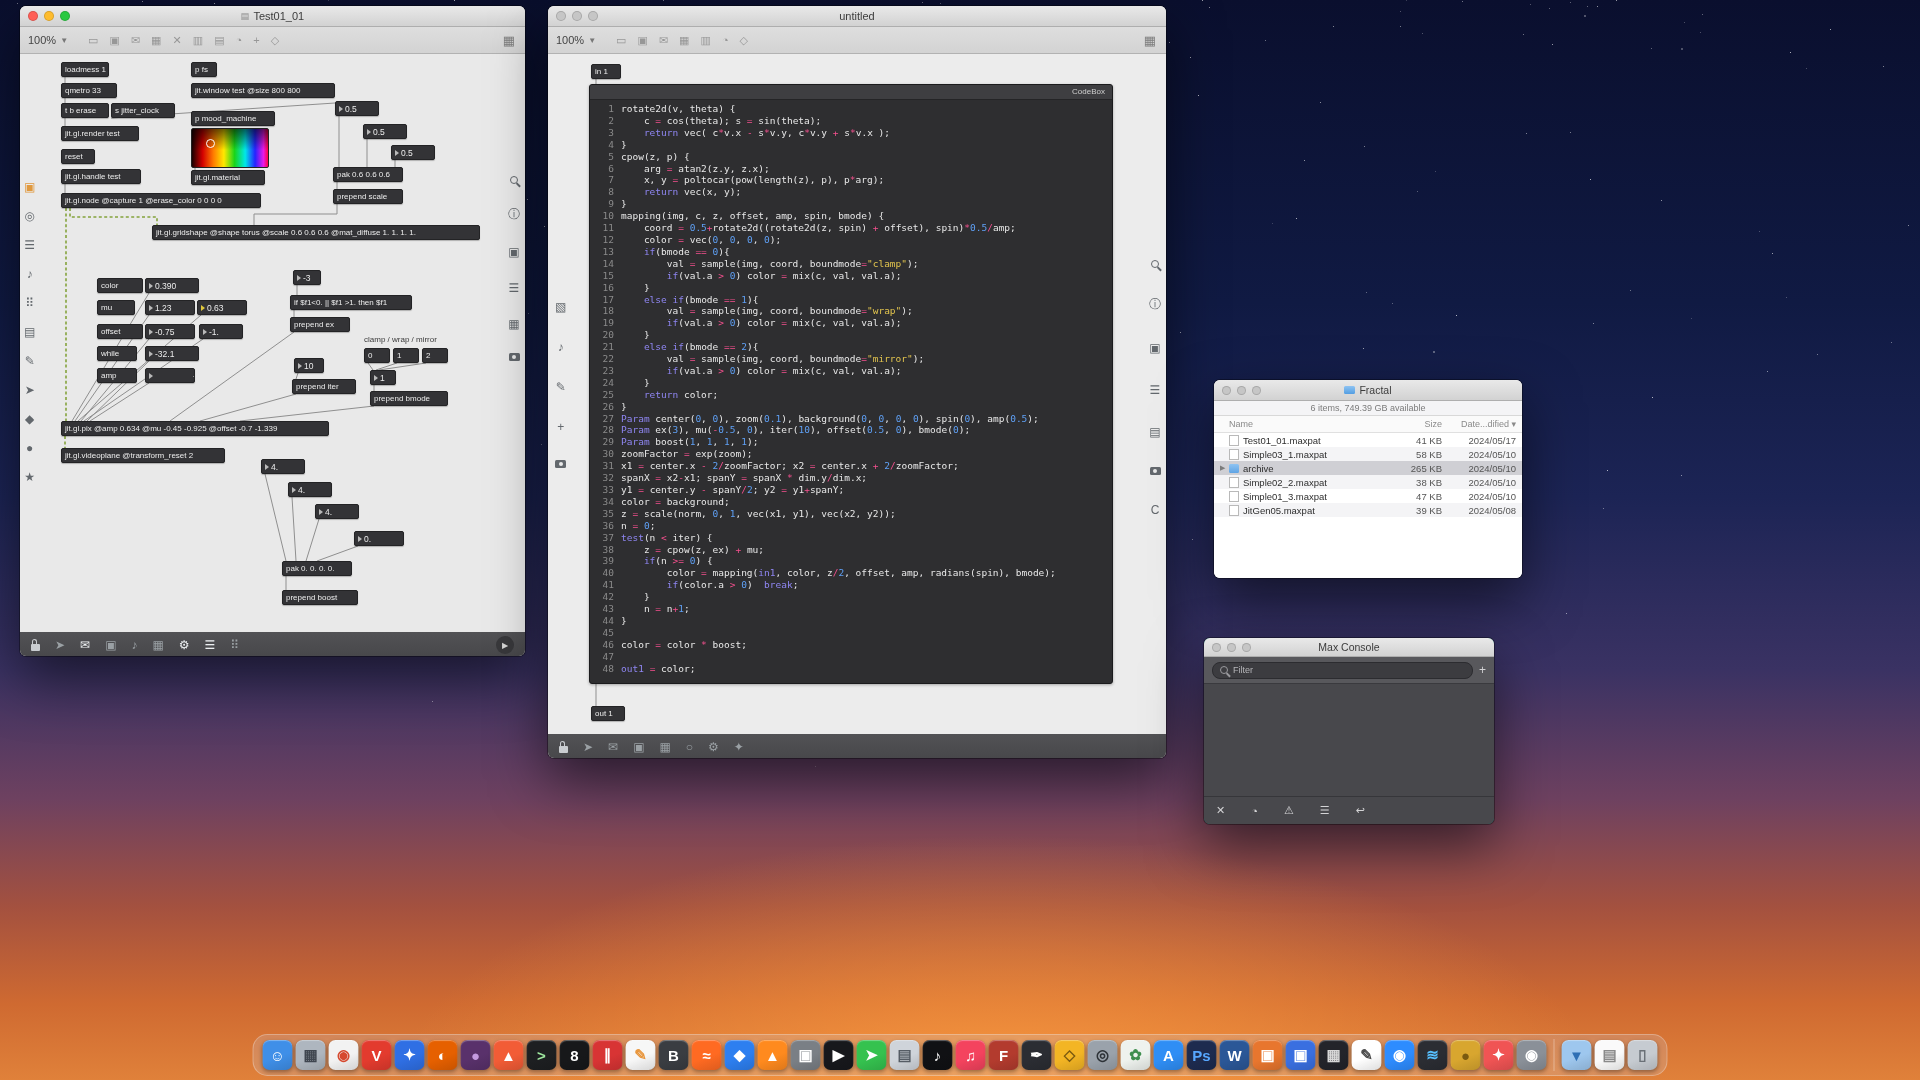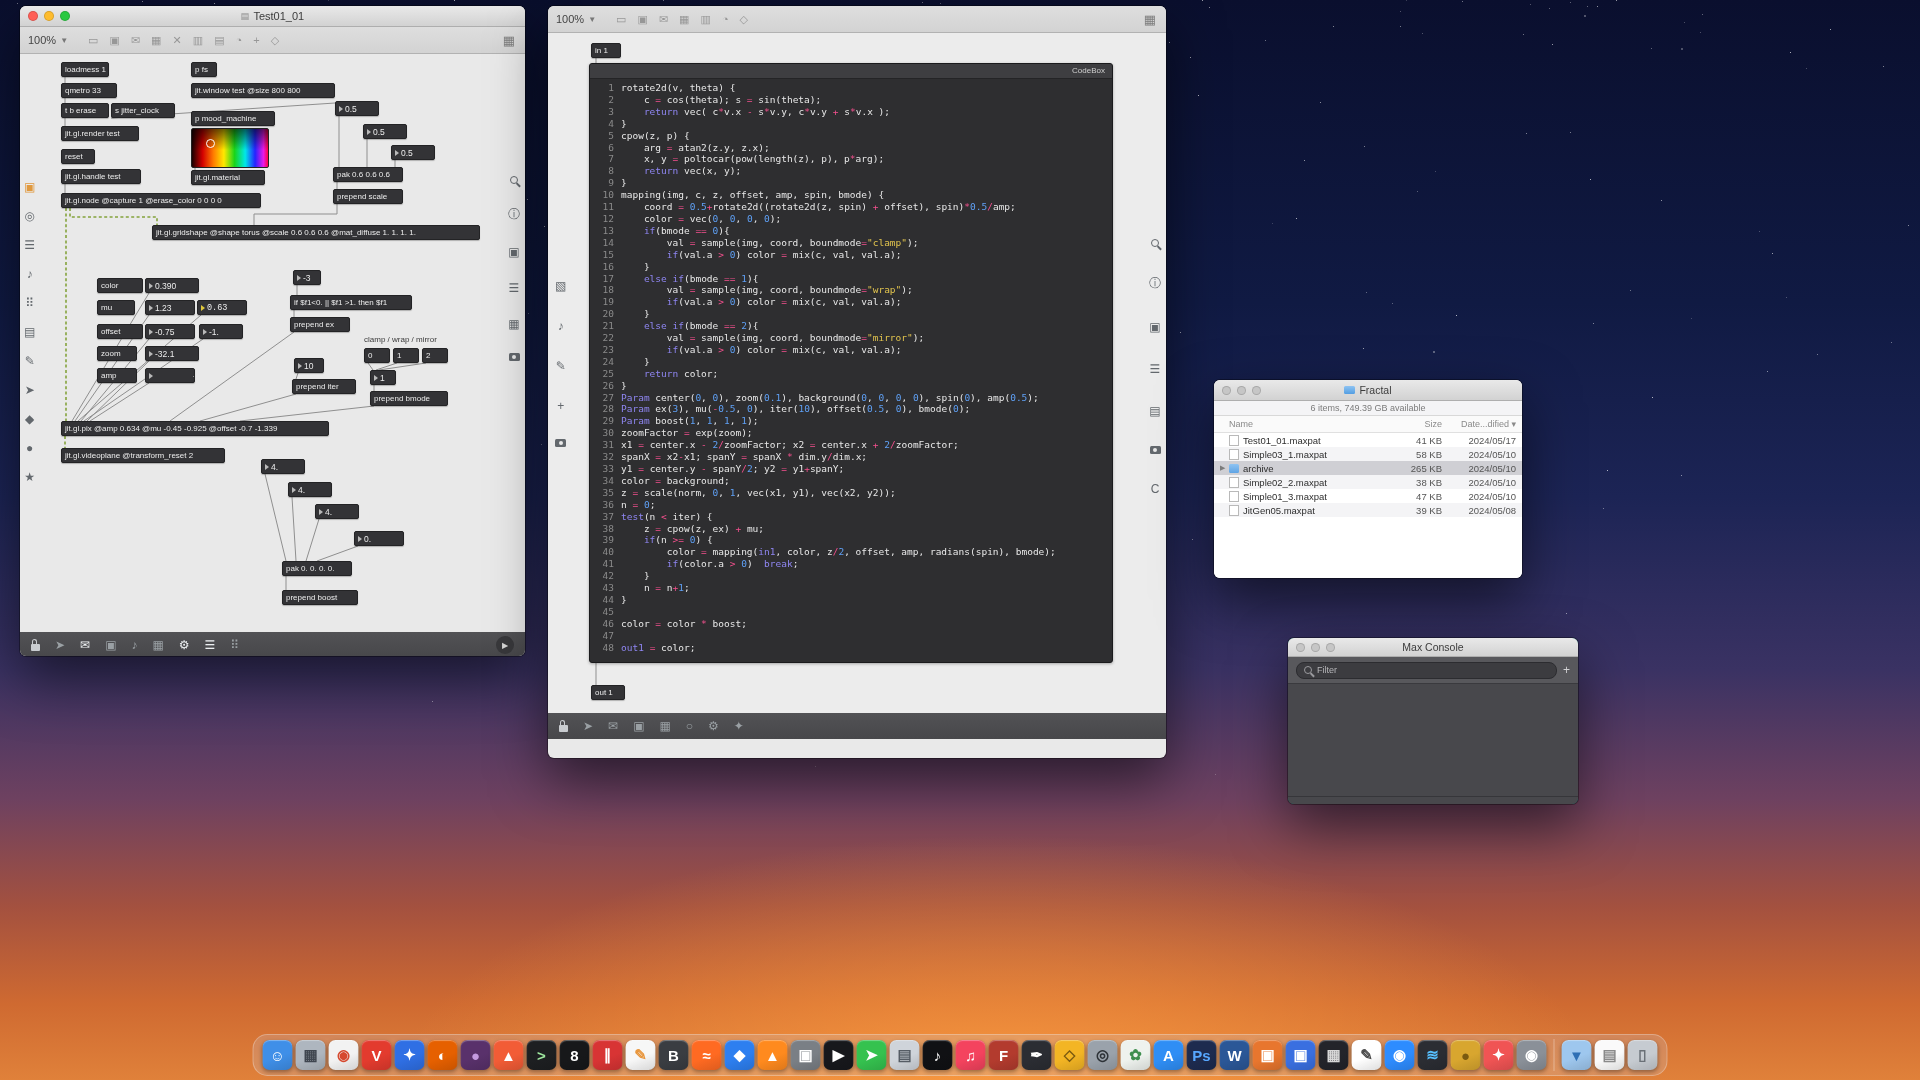--- a/index.html
+++ b/index.html
@@ -413,34 +413,34 @@
         <div class="max-obj" style="left: 77px; top: 224px; width: 46px;">color</div>
         <div class="max-num" style="left: 125px; top: 224px; width: 54px;">
           <b class="tri"></b>
           <span>0.390</span>
         </div>
         <div class="max-obj" style="left: 77px; top: 246px; width: 38px;">mu</div>
         <div class="max-num" style="left: 125px; top: 246px; width: 50px;">
           <b class="tri"></b>
           <span>1.23</span>
         </div>
-        <div class="max-num" style="left: 177px; top: 246px; width: 50px; font-family: Liberation Mono, monospace;">
+        <div class="max-num" style="left: 177px; top: 246px; width: 50px;">
           <b class="tri" style="border-left-color: rgb(224, 200, 60);"></b>
           <span>0.63</span>
         </div>
         <div class="max-obj" style="left: 77px; top: 270px; width: 46px;">offset</div>
         <div class="max-num" style="left: 125px; top: 270px; width: 50px;">
           <b class="tri"></b>
           <span>-0.75</span>
         </div>
         <div class="max-num" style="left: 179px; top: 270px; width: 44px;">
           <b class="tri"></b>
           <span>-1.</span>
         </div>
-        <div class="max-obj" style="left: 77px; top: 292px; width: 40px;">zoom</div>
+        <div class="max-obj" style="left: 77px; top: 292px; width: 40px;">while</div>
         <div class="max-num" style="left: 125px; top: 292px; width: 54px;">
           <b class="tri"></b>
           <span>-32.1</span>
         </div>
         <div class="max-obj" style="left: 77px; top: 314px; width: 40px;">amp</div>
         <div class="max-num" style="left: 125px; top: 314px; width: 50px; gap: 40px;">
           <b class="tri"></b>
           <span>-0.7</span>
         </div>
         <div class="max-num" style="left: 273px; top: 216px; width: 28px;">
@@ -494,20 +494,30 @@
           <span>▦</span>
           <span class="bright">⚙</span>
           <span class="bright">☰</span>
           <span>⠿</span>
         </span>
       <span class="play-btn">▶</span>
     </div>
   </section>
 
   <section class="window" id="win2" style="left:548px;top:6px;width:618px;height:752px;">
+    <div class="titlebar">
+      <div class="lights">
+        <span class="light" style="background:#c6c6c6"></span>
+        <span class="light" style="background:#c6c6c6"></span>
+        <span class="light" style="background:#c6c6c6"></span>
+      </div>
+      <div class="title">
+        <span>untitled</span>
+      </div>
+    </div>
     <div class="toolbar">
       <div class="zoom-select">
         <span>100%</span>
           <span class="chev">▼</span>
       </div>
       <div class="tb-icons">
           <span>▭</span>
           <span>▣</span>
           <span>✉</span>
           <span>▦</span>
@@ -670,21 +680,21 @@
         <div class="f-row alt">
           <span class="f-disc"></span>
           <span class="f-ico file"></span>
           <span class="f-name">JitGen05.maxpat</span>
           <span class="col-size">39 KB</span>
           <span class="col-date">2024/05/08</span>
         </div>
       </div>
   </section>
 
-  <section class="window" id="console" style="left:1288px;top:638px;width:290px;height:166px;background:#0f766e;">
+  <section class="window" id="console" style="left:1204px;top:638px;width:290px;height:186px;background:#0f766e;">
     <div class="titlebar" style="height:18px;">
       <div class="lights">
         <span class="light" style="width:9px;height:9px;background:#c6c6c6"></span>
         <span class="light" style="width:9px;height:9px;background:#c6c6c6"></span>
         <span class="light" style="width:9px;height:9px;background:#c6c6c6"></span>
       </div>
       <div class="title" style="font-size:10.5px;">
         <span>Max Console</span>
       </div>
     </div>

